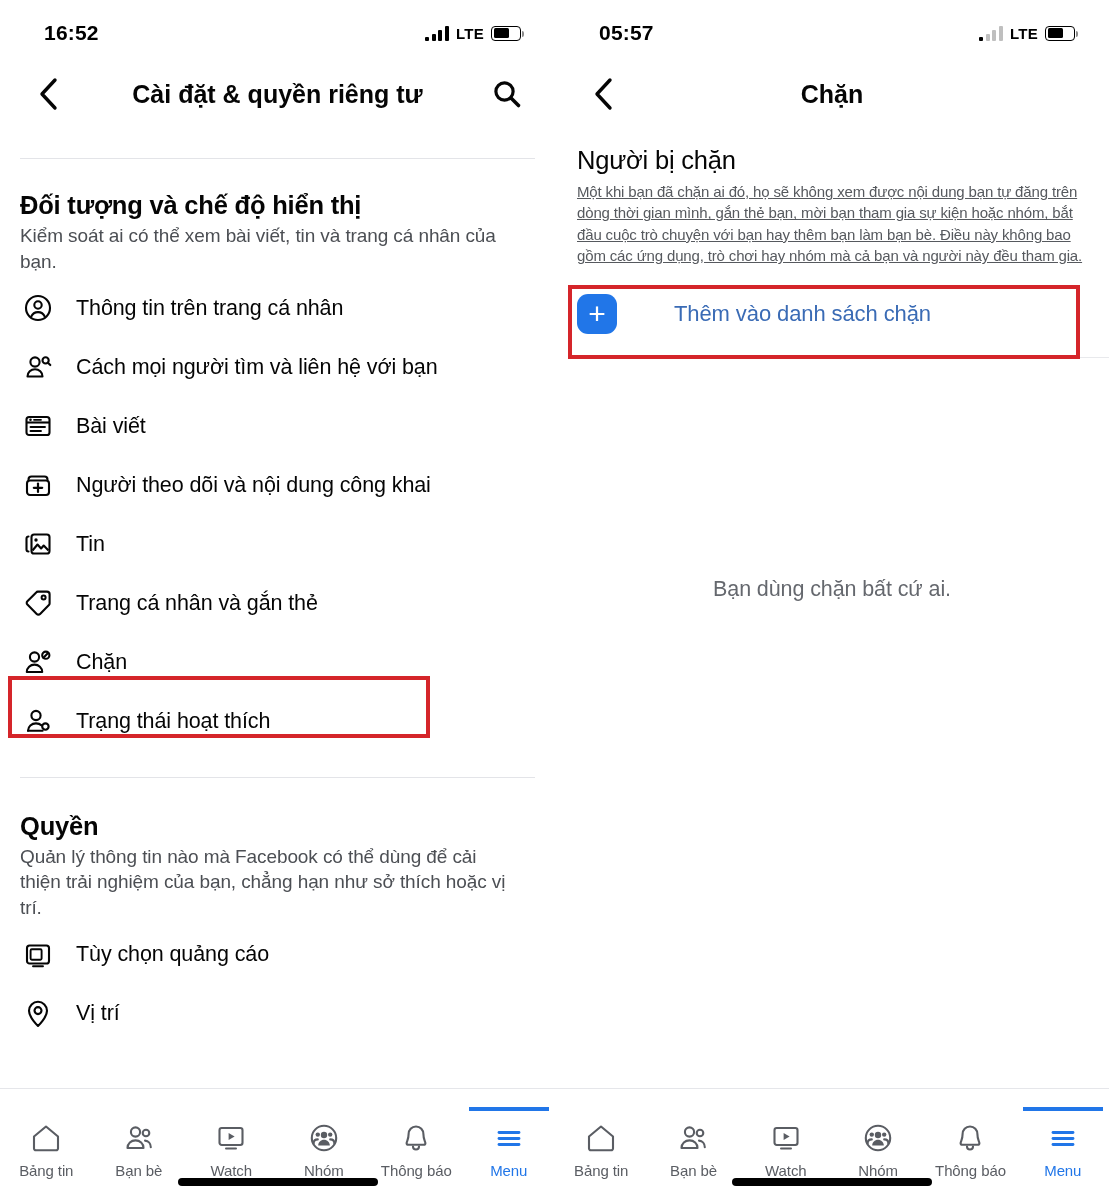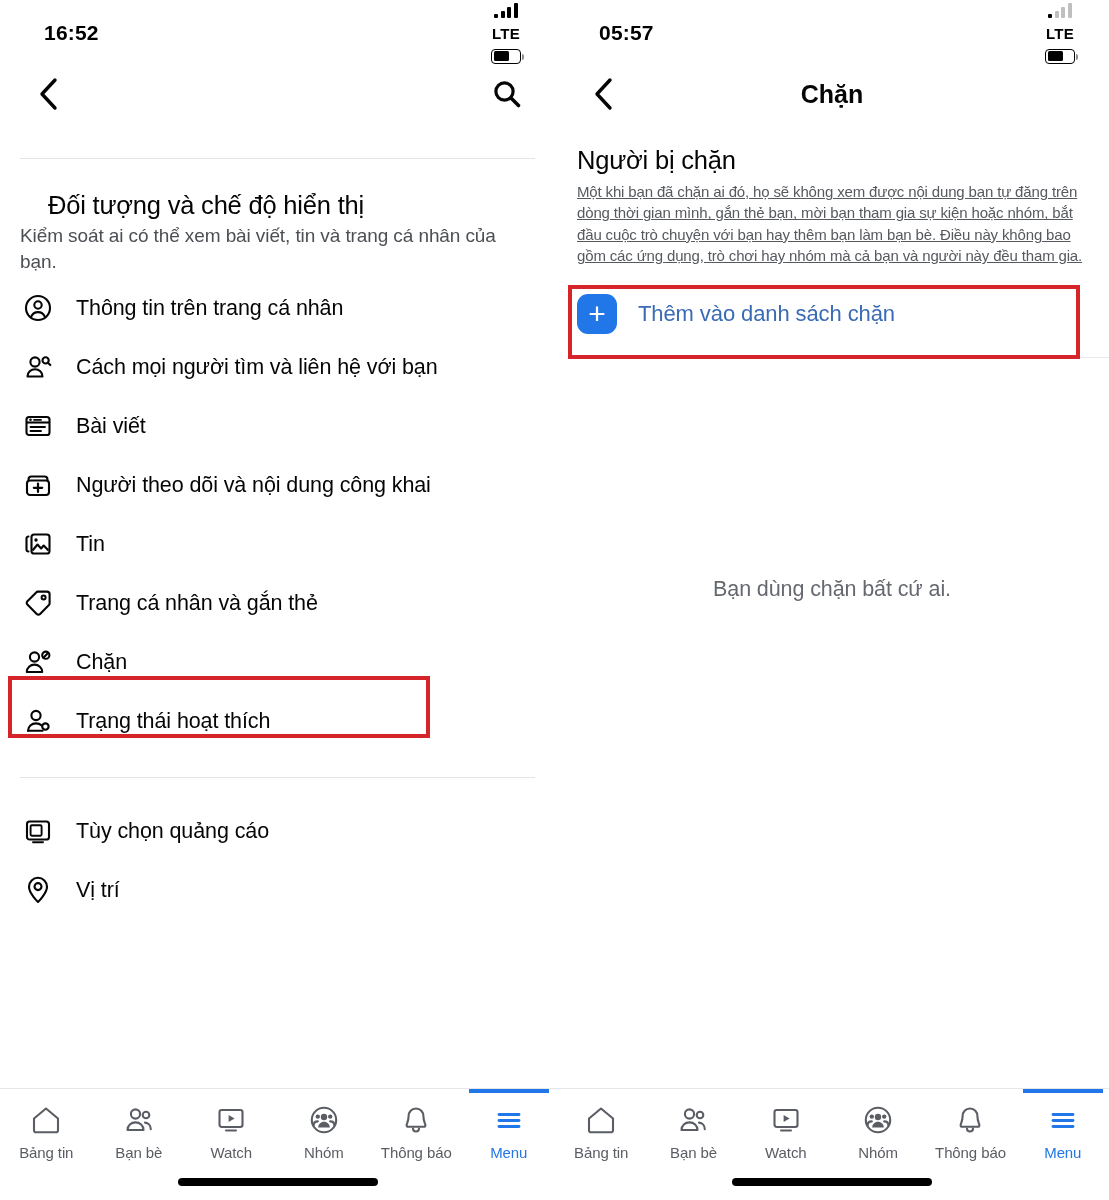--- a/index.html
+++ b/index.html
@@ -28,21 +28,21 @@
     align-items: center;
     justify-content: space-between;
     padding: 8px 34px 0 44px;
   }
   .status-time {
     font-size: 21px;
     font-weight: 700;
     color: #000;
     letter-spacing: 0.2px;
   }
-  .status-right { display: flex; align-items: center; gap: 7px; flex-direction: column; }
+  .status-right { display: flex; align-items: center; gap: 7px; }
   .sig { display: flex; align-items: flex-end; gap: 2.5px; height: 15px; }
   .sig i { display: block; width: 4px; background: #000; border-radius: 1px; }
   .sig i:nth-child(1) { height: 4px; }
   .sig i:nth-child(2) { height: 7px; }
   .sig i:nth-child(3) { height: 11px; }
   .sig i:nth-child(4) { height: 15px; }
   .sig.weak i:nth-child(2),
   .sig.weak i:nth-child(3),
   .sig.weak i:nth-child(4) { background: #bfbfbf; }
   .sig.weak i:nth-child(1) { height: 4px; }
@@ -123,25 +123,24 @@
     height: 1px;
     background: #e3e4e8;
     margin: 14px 20px 14px 20px;
   }
 
   .section-head {
     padding: 10px 20px 4px 20px;
   }
   .section-title {
     font-size: 25.5px;
-    font-weight: 400;
+    font-weight: 700;
     color: #050505;
     letter-spacing: -0.2px;
     margin-bottom: 3px;
-    margin-left: 28px;
   }
   .section-desc {
     font-size: 19px;
     line-height: 1.36;
     color: #4c4f54;
     letter-spacing: -0.1px;
     max-width: 500px;
   }
 
   
@@ -184,20 +183,21 @@
     display: flex; align-items: center; justify-content: center;
     color: #fff;
     font-size: 30px;
     font-weight: 300;
     line-height: 1;
   }
   .add-lbl {
     font-size: 22px;
     color: #3a6bb5;
     letter-spacing: -0.1px;
+    margin-left: 36px;
   }
   .right-divider {
     height: 1px;
     background: #e8e9ec;
     margin-left: 520px;
   }
   .empty-msg {
     position: absolute;
     left: 0; right: 0;
     top: 447px;
@@ -208,21 +208,21 @@
   }
 
   
   .tabbar {
     flex: 0 0 112px;
     height: 112px;
     border-top: 1px solid #e5e6ea;
     display: flex;
     align-items: flex-start;
     position: relative;
-    padding-top: 14px;
+    padding-top: 32px;
   }
   .tab {
     flex: 1 1 0;
     display: flex;
     flex-direction: column;
     align-items: center;
     gap: 7px;
     position: relative;
   }
   .tab .tico {
@@ -276,20 +276,21 @@
           </div>
       </div>
     </div>
 
     <div class="navbar">
       <div class="nav-back">
         <svg width="22" height="34" viewBox="0 0 22 34">
             <path d="M18 3 L5 17 L18 31" fill="none" stroke="#050505" stroke-width="3.4" stroke-linecap="round" stroke-linejoin="round"></path>
           </svg>
       </div>
+      <div class="nav-title">Cài đặt &amp; quyền riêng tư</div>
       <div class="nav-search">
         <svg width="30" height="30" viewBox="0 0 30 30">
             <circle cx="12.5" cy="12.5" r="8.6" fill="none" stroke="#050505" stroke-width="3.2"></circle>
             <line x1="19" y1="19" x2="26.5" y2="26.5" stroke="#050505" stroke-width="3.6" stroke-linecap="round"></line>
           </svg>
       </div>
     </div>
 
     <div class="body">
 
@@ -391,20 +392,24 @@
               <path d="M5 24.8c0-4.4 3.6-7.4 8-7.4 2.2 0 4.2.8 5.6 2" fill="none" stroke="#050505" stroke-width="2.1" stroke-linecap="round" stroke-linejoin="round"></path>
               <path d="M5 24.8 H19.6" fill="none" stroke="#050505" stroke-width="2.1" stroke-linecap="round"></path>
               <circle cx="22.4" cy="20.6" r="3.2" fill="none" stroke="#050505" stroke-width="2.1"></circle>
             </svg>
         </span>
         <span class="lbl">Trạng thái hoạt thích</span>
       </div>
 
       <div class="divider" style="margin-top:26px;margin-bottom:24px;"></div>
 
+      <div class="section-head">
+        <div class="section-title">Quyền</div>
+        <div class="section-desc">Quản lý thông tin nào mà Facebook có thể dùng để cải thiện trải nghiệm của bạn, chẳng hạn như sở thích hoặc vị trí.</div>
+      </div>
 
       <div class="row">
         <span class="ico">
           <svg width="30" height="30" viewBox="0 0 30 30">
               <rect x="4" y="5.5" width="22" height="18" rx="2.6" fill="none" stroke="#050505" stroke-width="2.1"></rect>
               <rect x="7.6" y="9.2" width="11" height="10.6" rx="1.2" fill="none" stroke="#050505" stroke-width="1.9"></rect>
               <line x1="10" y1="26.2" x2="20" y2="26.2" stroke="#050505" stroke-width="1.9" stroke-linecap="round"></line>
             </svg>
         </span>
         <span class="lbl">Tùy chọn quảng cáo</span>

